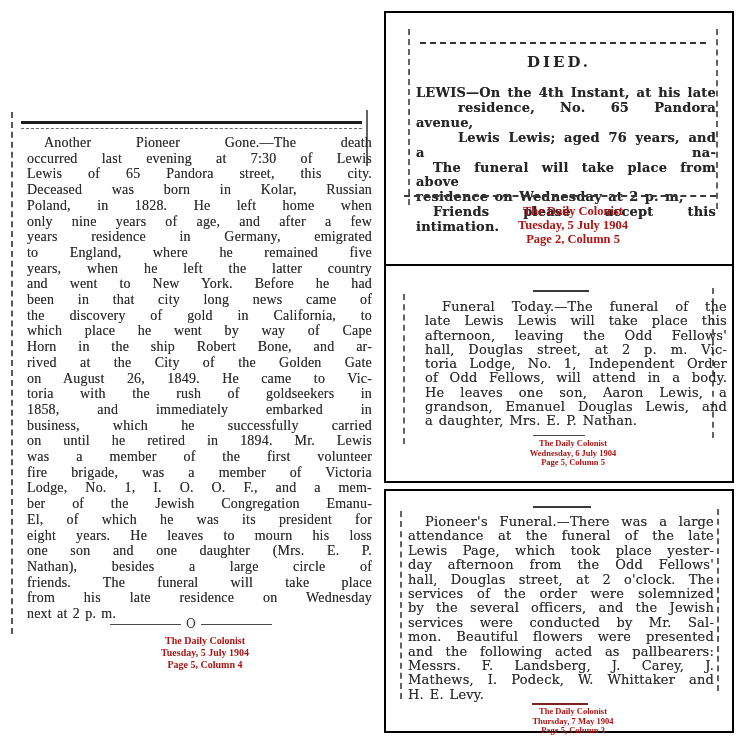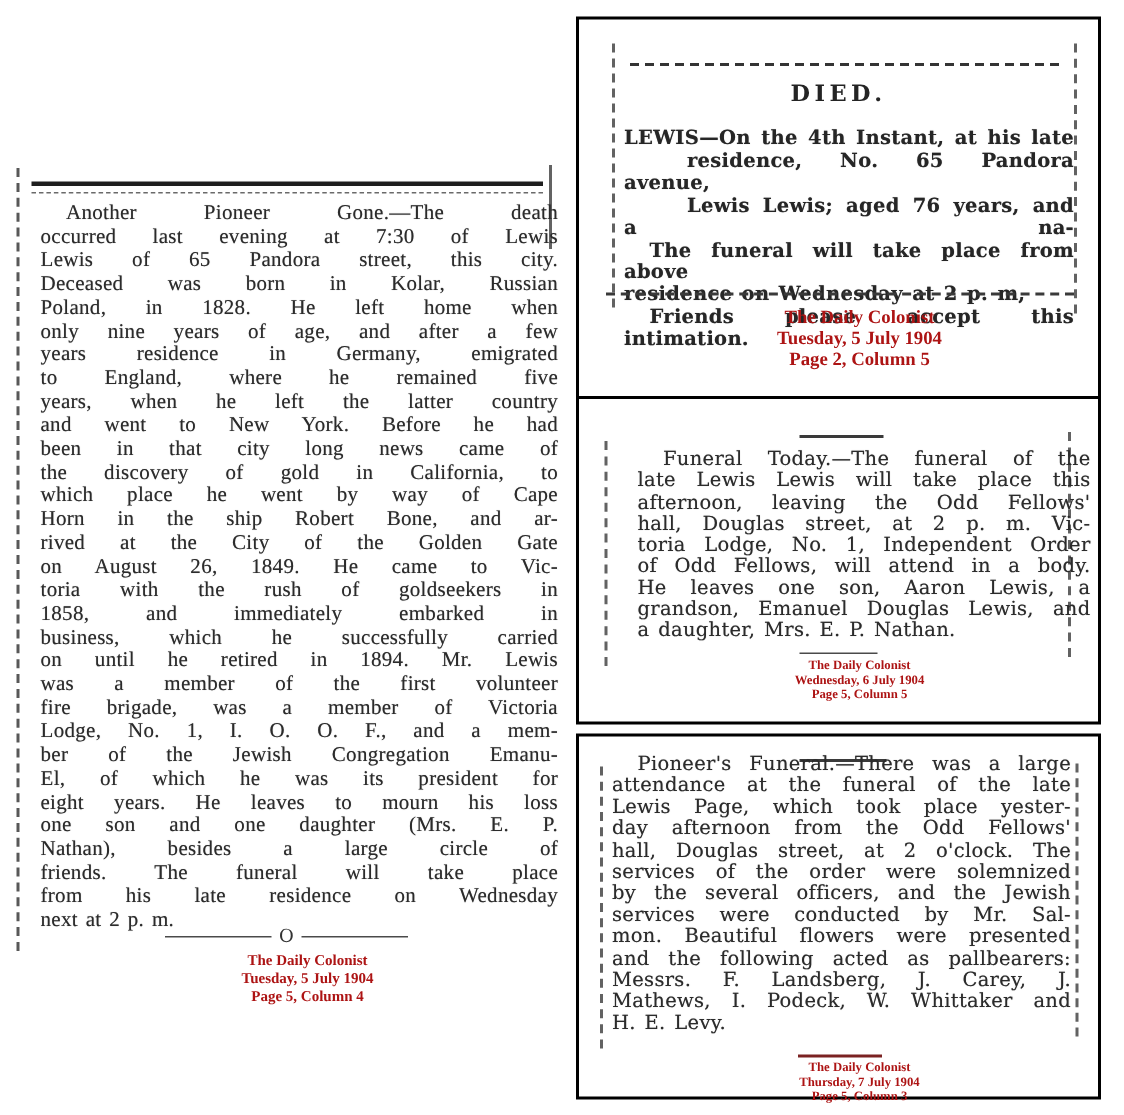--- a/index.html
+++ b/index.html
@@ -61,21 +61,21 @@
   #today-box .rule-right { left:326px; top:22px; height:150px; }
   .today-text { position:absolute; left:24px; top:34px; width:302px;margin-left:15px; }
   .today-text .tline { font-size:13px; line-height:14.3px; }
   #today-box .attr-rule { position:absolute; left:147px; top:169px; width:52px; border-top:1.5px solid #4a4a4a; }
   #today-box .attr { top:173px; font-size:8.5px; line-height:9.6px; }
 
   
   #pioneer-box .small-rule { position:absolute; left:147px; top:15px; width:58px; border-top:2px solid #3a3a3a; }
   #pioneer-box .rule-left  { left:14px;  top:20px; height:188px; }
   #pioneer-box .rule-right { left:331px; top:18px; height:182px; }
-  .pioneer-text { position:absolute; left:22px; top:12px; width:306px; }
+  .pioneer-text { position:absolute; left:22px; top:24px; width:306px; }
   .pioneer-text .tline { font-size:13px; line-height:14.4px; }
   #pioneer-box .attr-rule { position:absolute; left:146px; top:212px; width:56px; border-top:2px solid #7b2222; }
   #pioneer-box .attr { top:216px; font-size:8.5px; line-height:9.6px; }
 </style>
 </head>
 <body>
 
 <div id="canvas">
 
   <div id="left-clip">
@@ -199,18 +199,18 @@
           <div class="tline">mon. Beautiful flowers were presented</div>
           <div class="tline">and the following acted as pallbearers:</div>
           <div class="tline">Messrs. F. Landsberg, J. Carey, J.</div>
           <div class="tline">Mathews, I. Podeck, W. Whittaker and</div>
           <div class="tline lastline">H. E. Levy.</div>
         </div>
       </div>
     <div class="attr-rule"></div>
     <div class="attr">
       <div>The Daily Colonist</div>
-      <div>Thursday, 7 July 1904</div>
+      <div>Thursday, 7 May 1904</div>
       <div>Page 5, Column 3</div>
     </div>
   </div>
 
 </div>
 
 </body></html>

